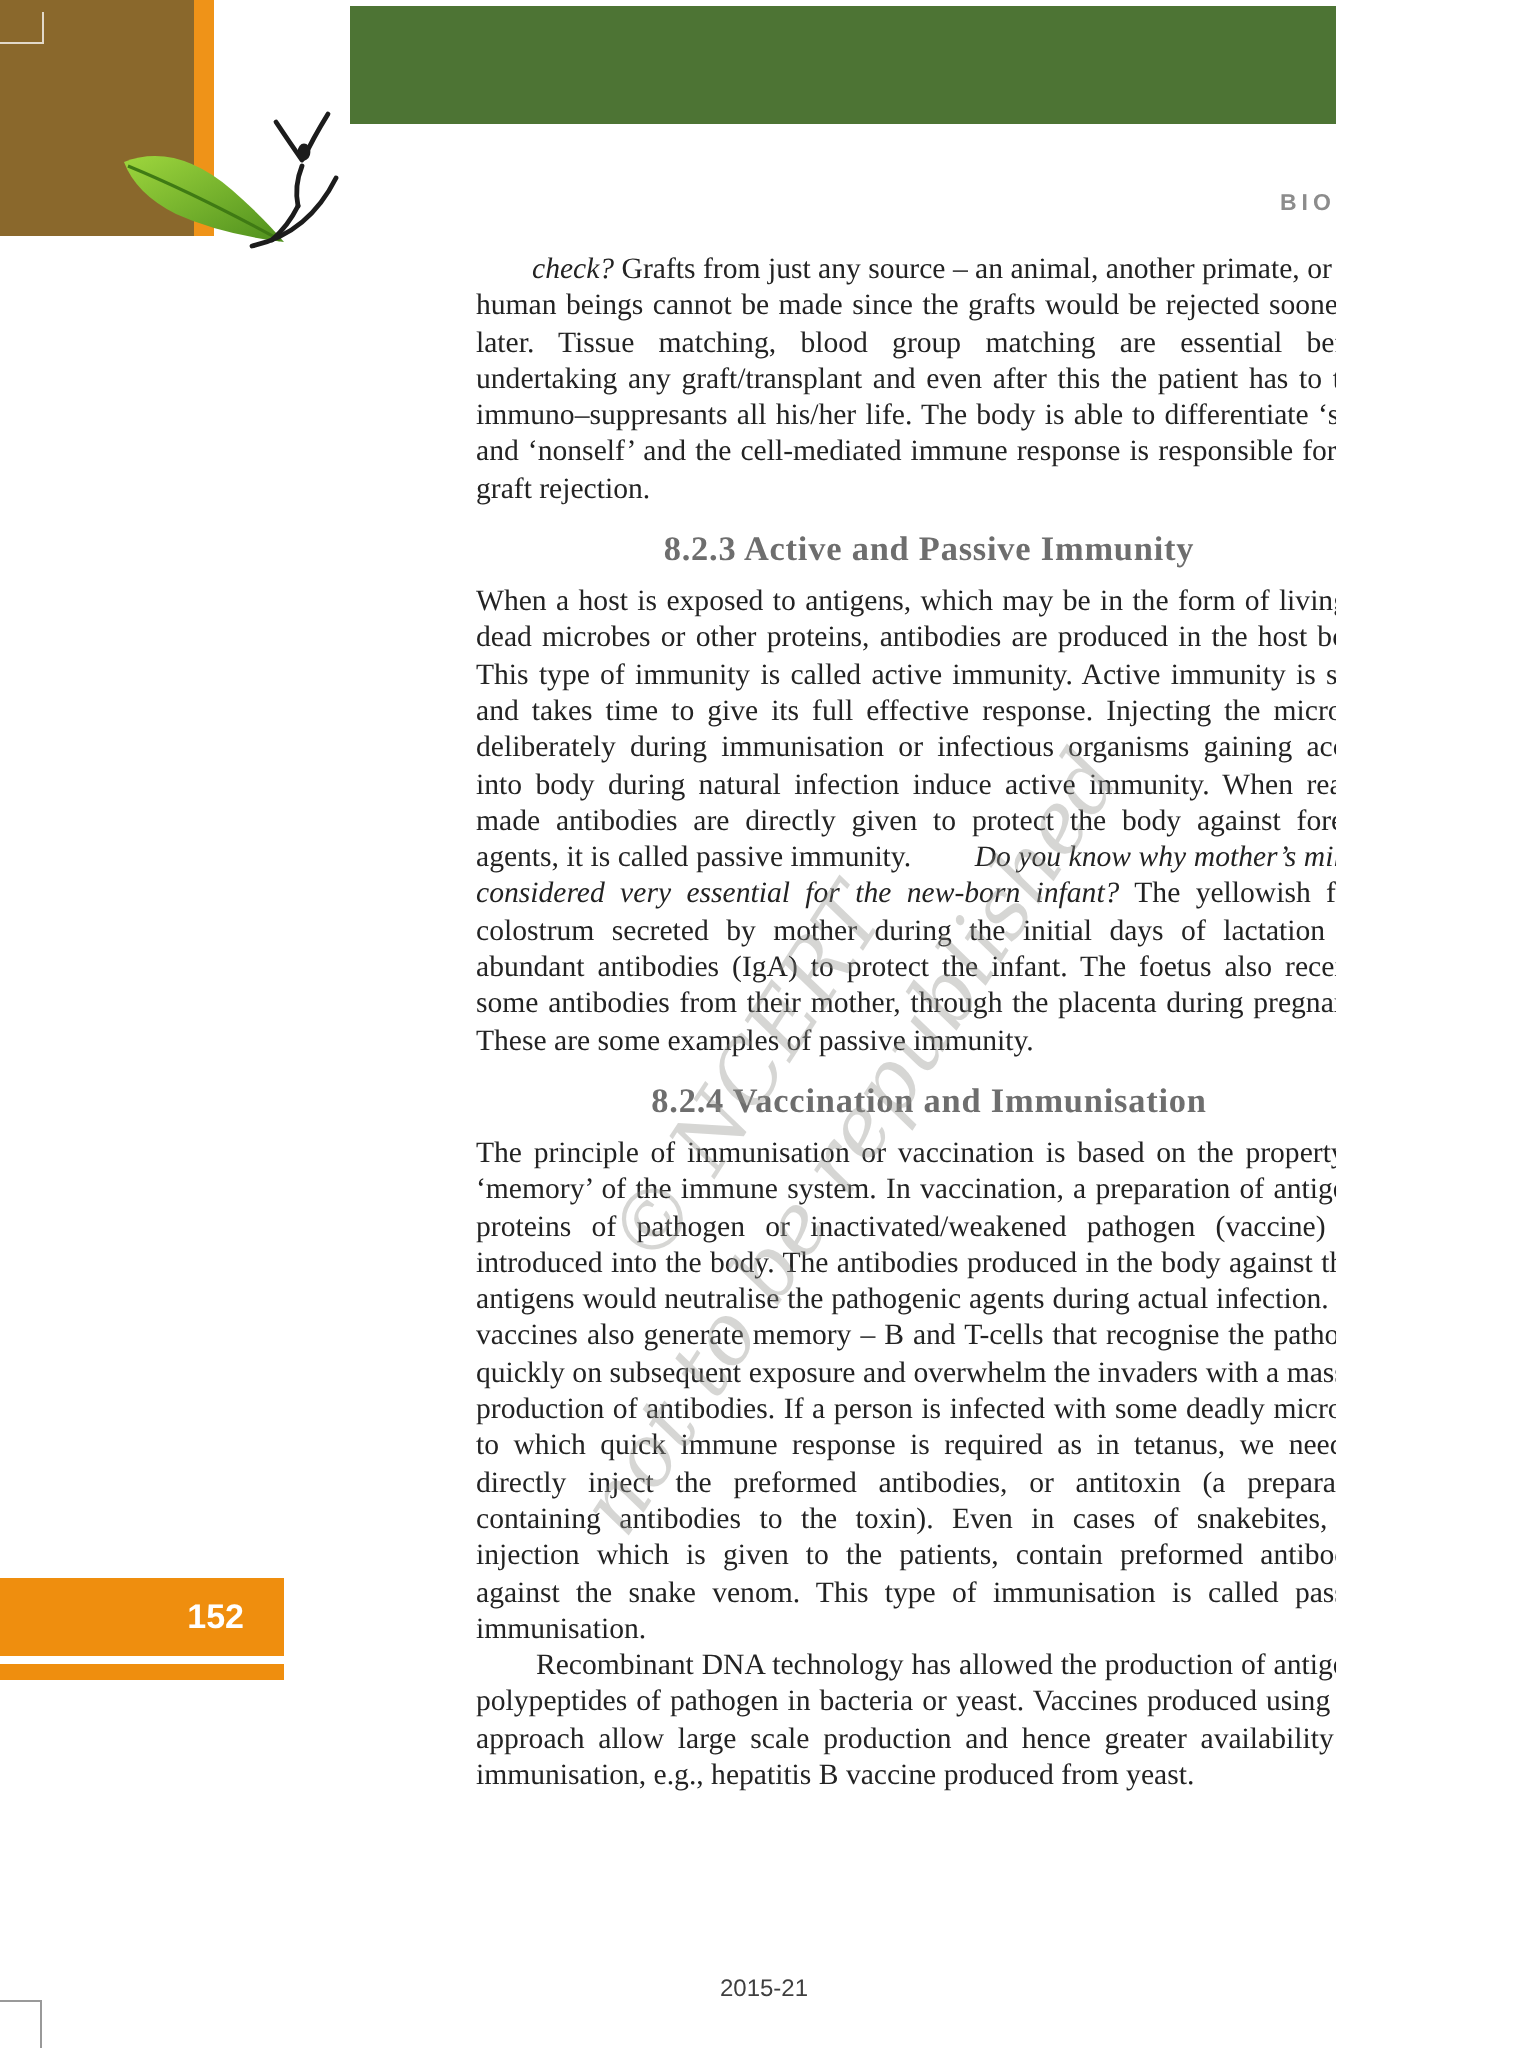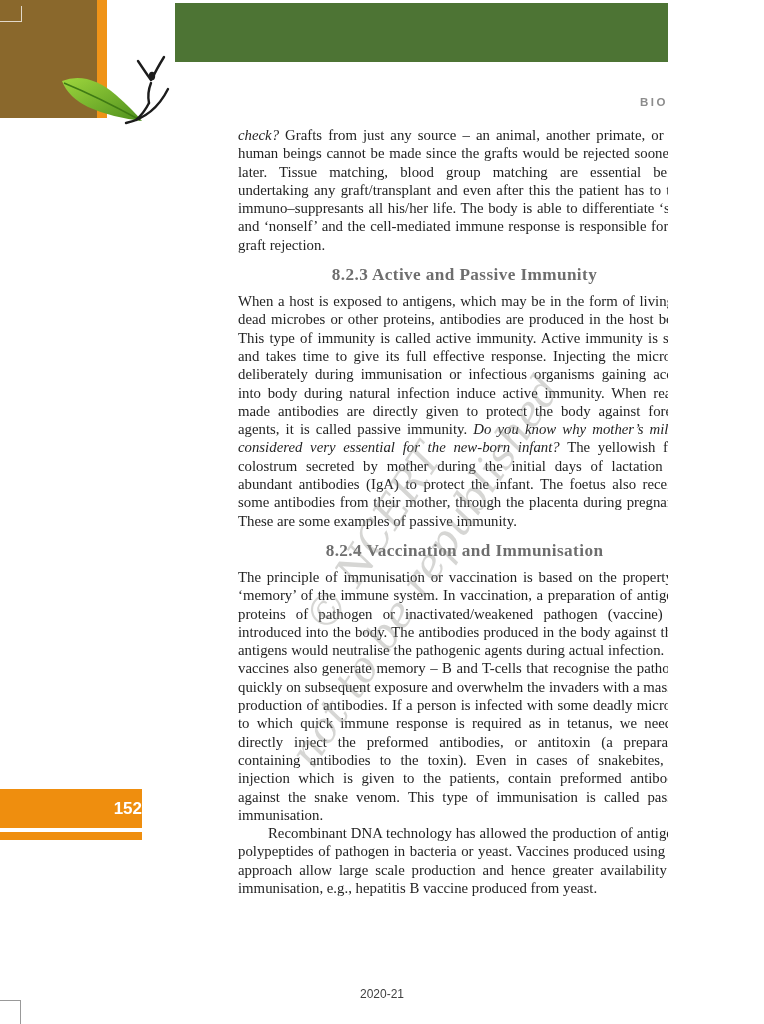--- a/index.html
+++ b/index.html
@@ -25,41 +25,41 @@
   }
 
   
   .content {
     position:absolute; left:238px; top:126px; width:453px;
     font-size:14.8px; line-height:18.3px; color:#232323; text-align:justify;
   }
   .body-para { text-align:justify; }
   .body-para.indent { text-indent:30px; }
   .seg-bold { font-weight:normal; }
-  .seg-italic { font-style:italic; }
+  .seg-italic { font-style:italic;margin-left:28px; }
   .section-heading {
     font-size:17.2px; line-height:20px; color:#6e6e6e; font-weight:bold;
     letter-spacing:.4px; margin:11px 0 7px 0; text-align:center;
   }
 
   
   .watermark {
     position:absolute; left:185px; top:405px; width:430px; height:300px;
     display:flex; flex-direction:column; align-items:center; justify-content:center;
     transform:rotate(-57deg);
     color:rgba(148,146,142,.38); font-size:42px; line-height:1.45;
     font-family:"DejaVu Serif", serif; font-style:italic;
     pointer-events:none; white-space:nowrap;
   }
 
   
   .pagenum-box {
     position:absolute; left:0; top:789px; width:142px; height:39px; background:#ef8e0e;
     color:#ffffff; font-family:"Liberation Sans", sans-serif; font-weight:bold; font-size:17px;
-    display:flex; align-items:center; justify-content:flex-end; 
+    display:flex; align-items:center; justify-content:flex-end; padding-right:20px;
   }
   .pagenum-strip { position:absolute; left:0; top:832px; width:142px; height:8px; background:#ef8e0e; }
 
   
   .footer-year {
     position:absolute; left:0; top:987px; width:764px; text-align:center;
     font-family:"Liberation Sans", sans-serif; font-size:12px; color:#3f3f3f;
   }
   .crop-mark-bottom {
     position:absolute; left:0; top:1000px; width:21px; height:24px;
@@ -112,16 +112,16 @@
   <div class="watermark">
     <span>© NCERT</span>
     <span>not to be republished</span>
   </div>
 
   <div class="pagenum-box">
     <span>152</span>
   </div>
   <div class="pagenum-strip"></div>
 
-  <div class="footer-year">2020-21</div>
+  <div class="footer-year">2015-21</div>
   <div class="crop-mark-bottom"></div>
 
 </div>
 
 </body></html>

